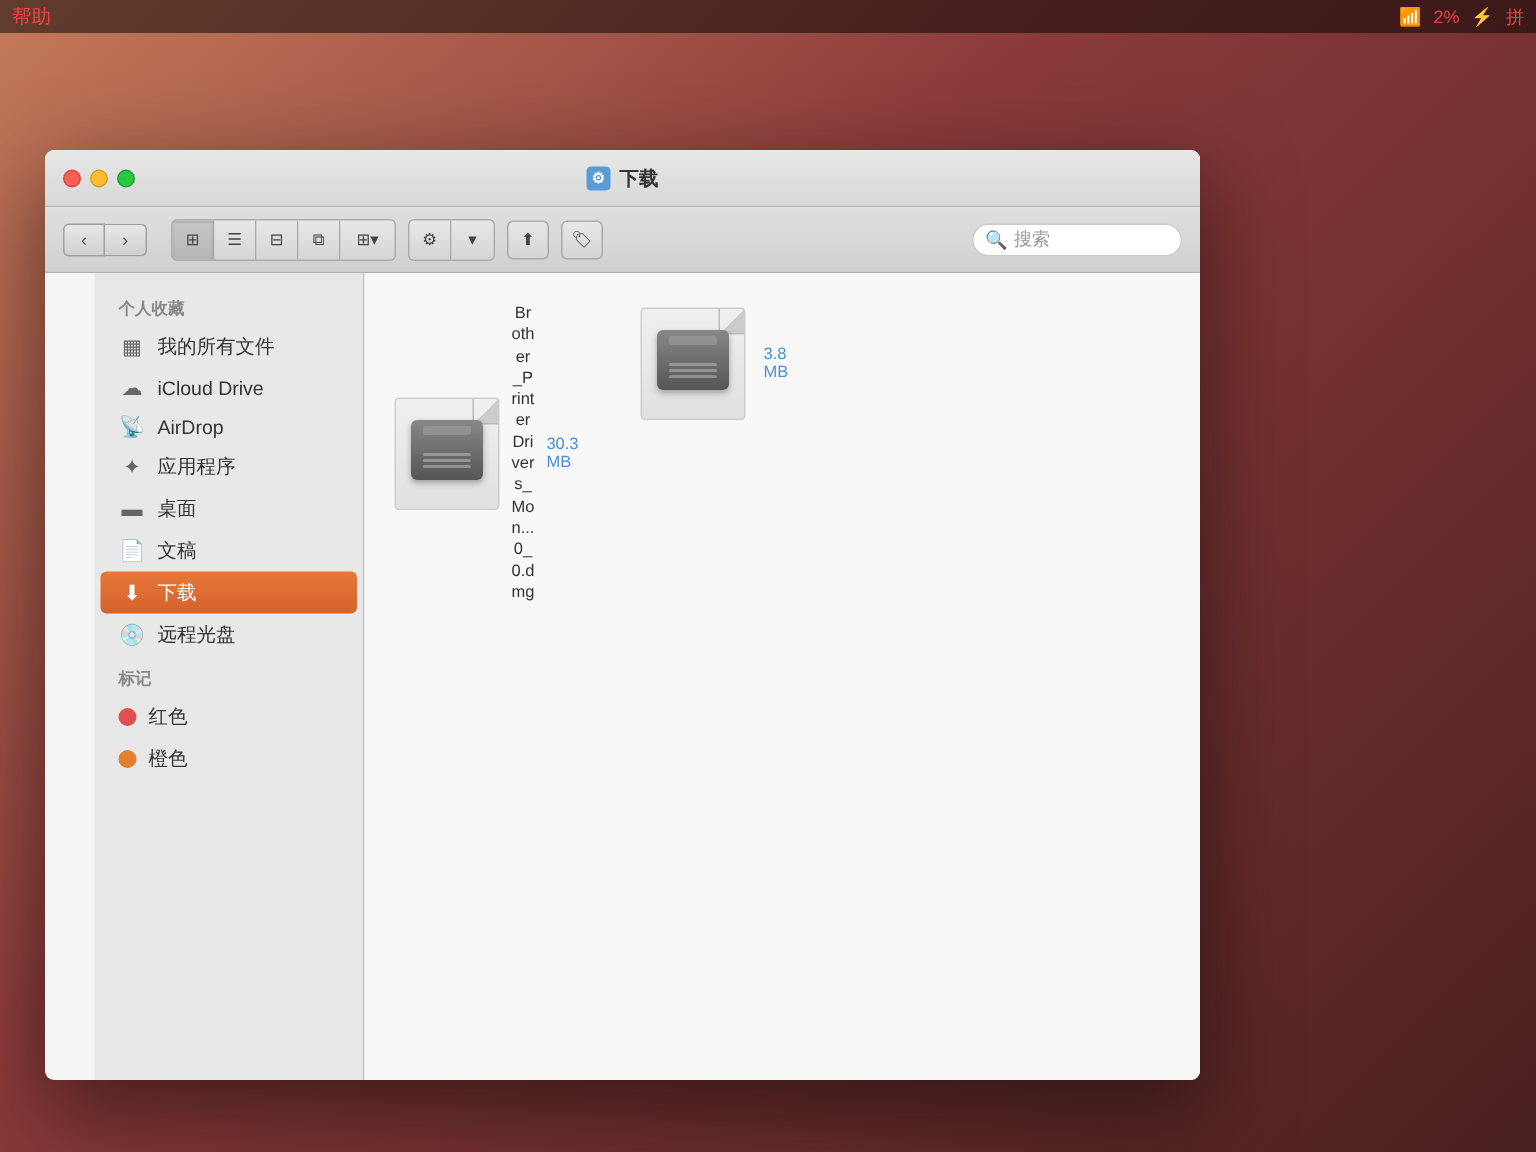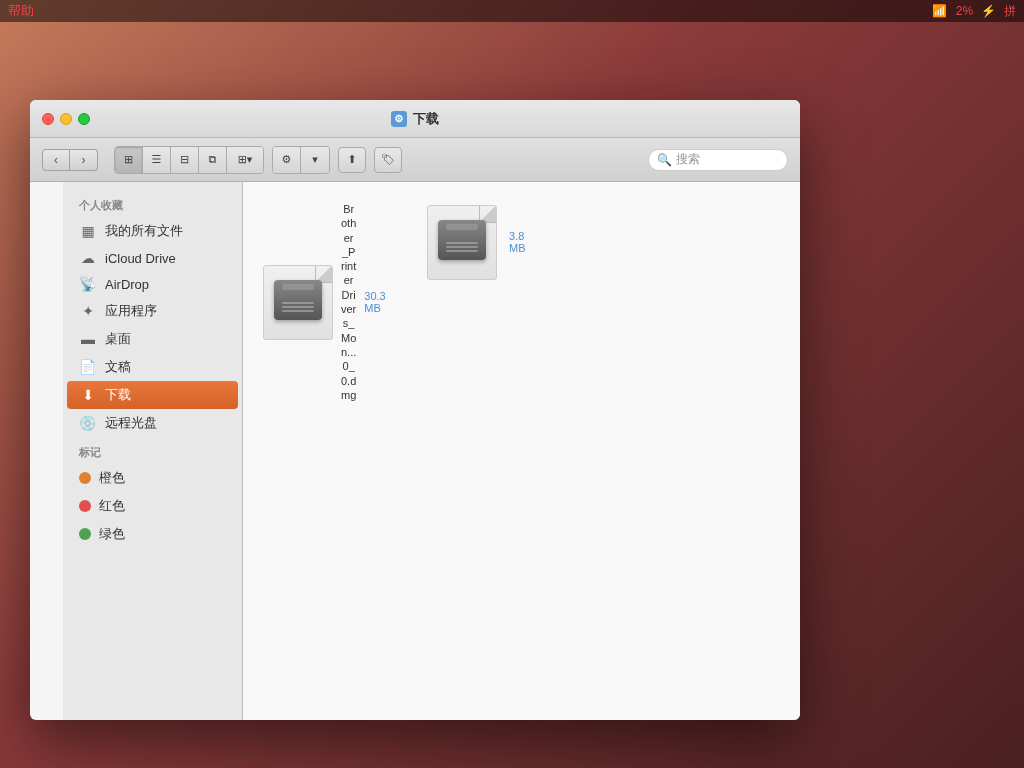--- a/index.html
+++ b/index.html
@@ -469,30 +469,26 @@
         <span>下载</span>
       </div>
 
       <div class="sidebar-item">
         <span class="sidebar-icon">💿</span>
         <span>远程光盘</span>
       </div>
 
       <div class="sidebar-section-header">标记</div>
       <div class="sidebar-item">
+        <span class="tag-dot" style="background: #e05050;"></span>
+        <span>红色</span>
+      </div>
+      <div class="sidebar-item">
         <span class="tag-dot" style="background: #e08030;"></span>
         <span>橙色</span>
-      </div>
-      <div class="sidebar-item">
-        <span class="tag-dot" style="background: #e05050;"></span>
-        <span>红色</span>
-      </div>
-      <div class="sidebar-item">
-        <span class="tag-dot" style="background: #50a050;"></span>
-        <span>绿色</span>
       </div>
     </div>
 
     <div class="file-area">
 
       <div class="file-item">
         <div class="file-icon">
           <div class="dmg-icon">
             <div class="dmg-inner">
               <div class="dmg-lines">

